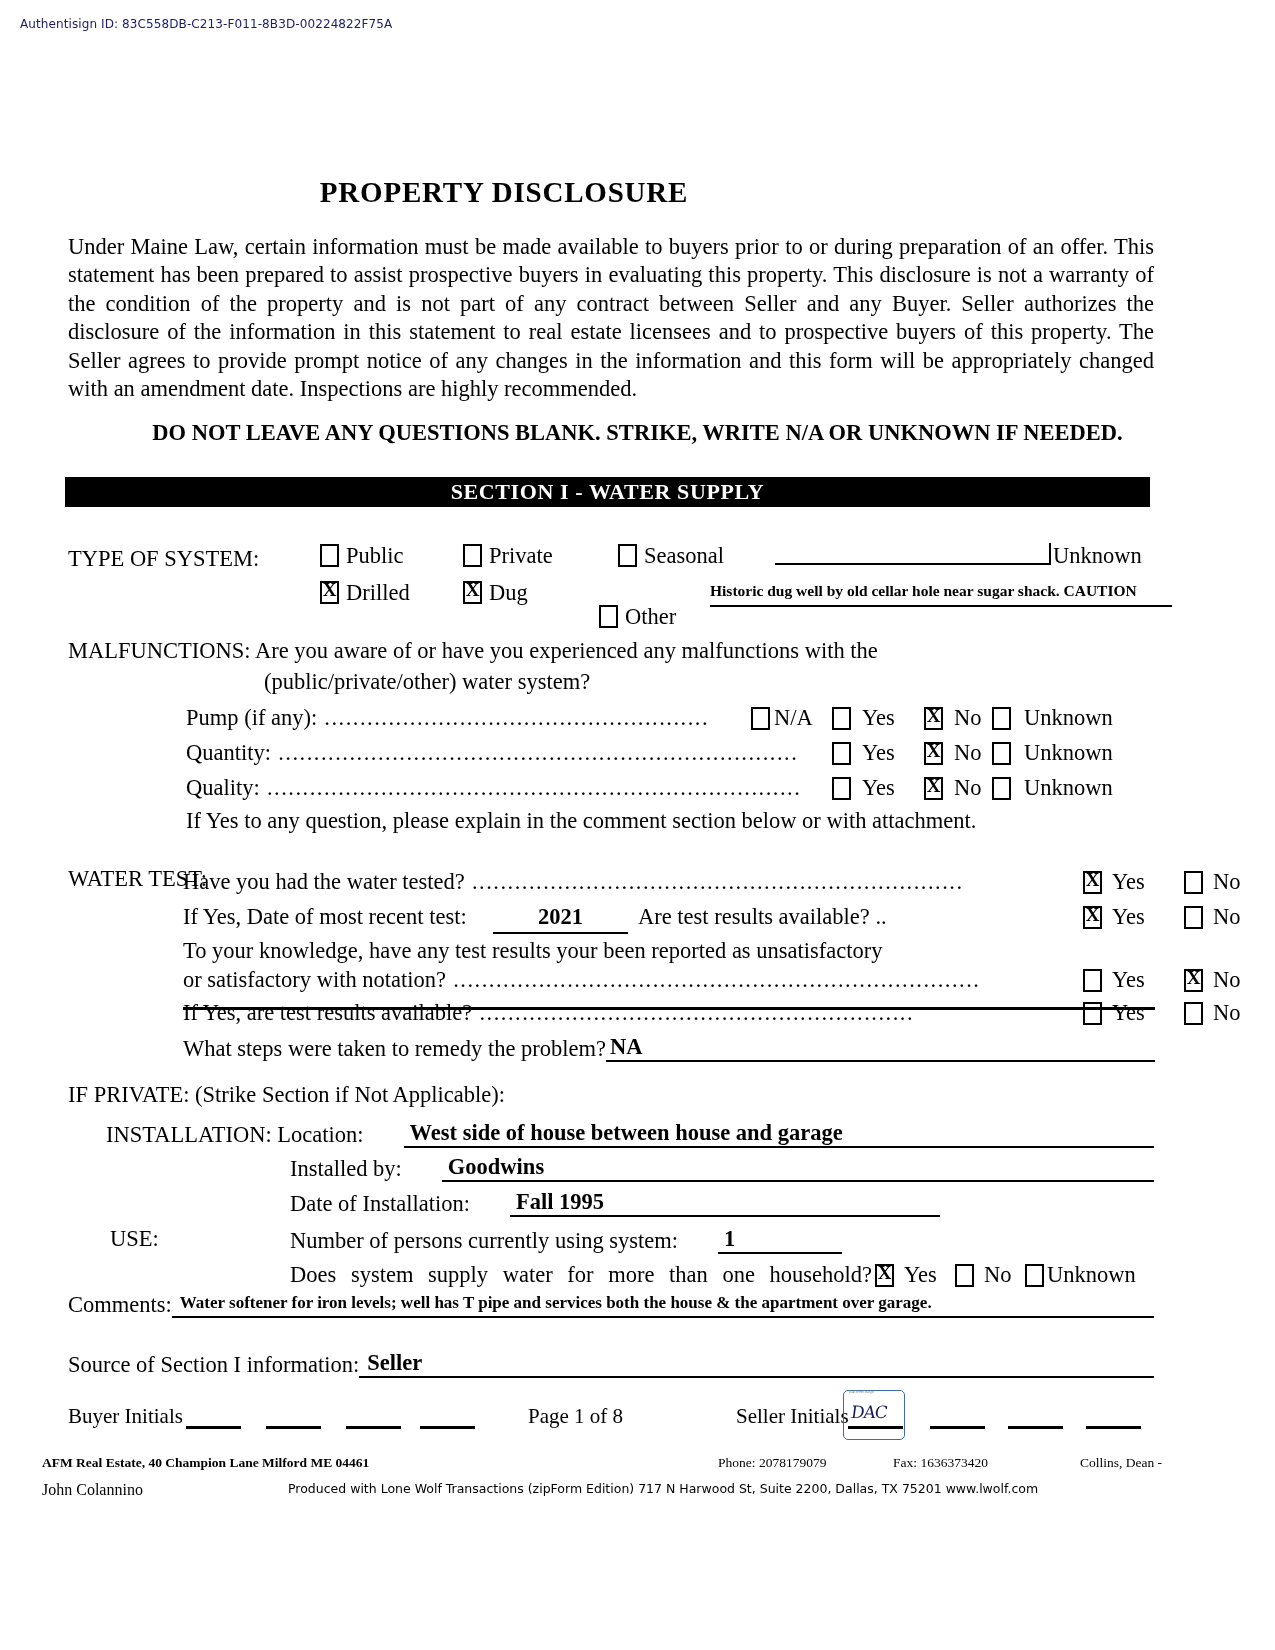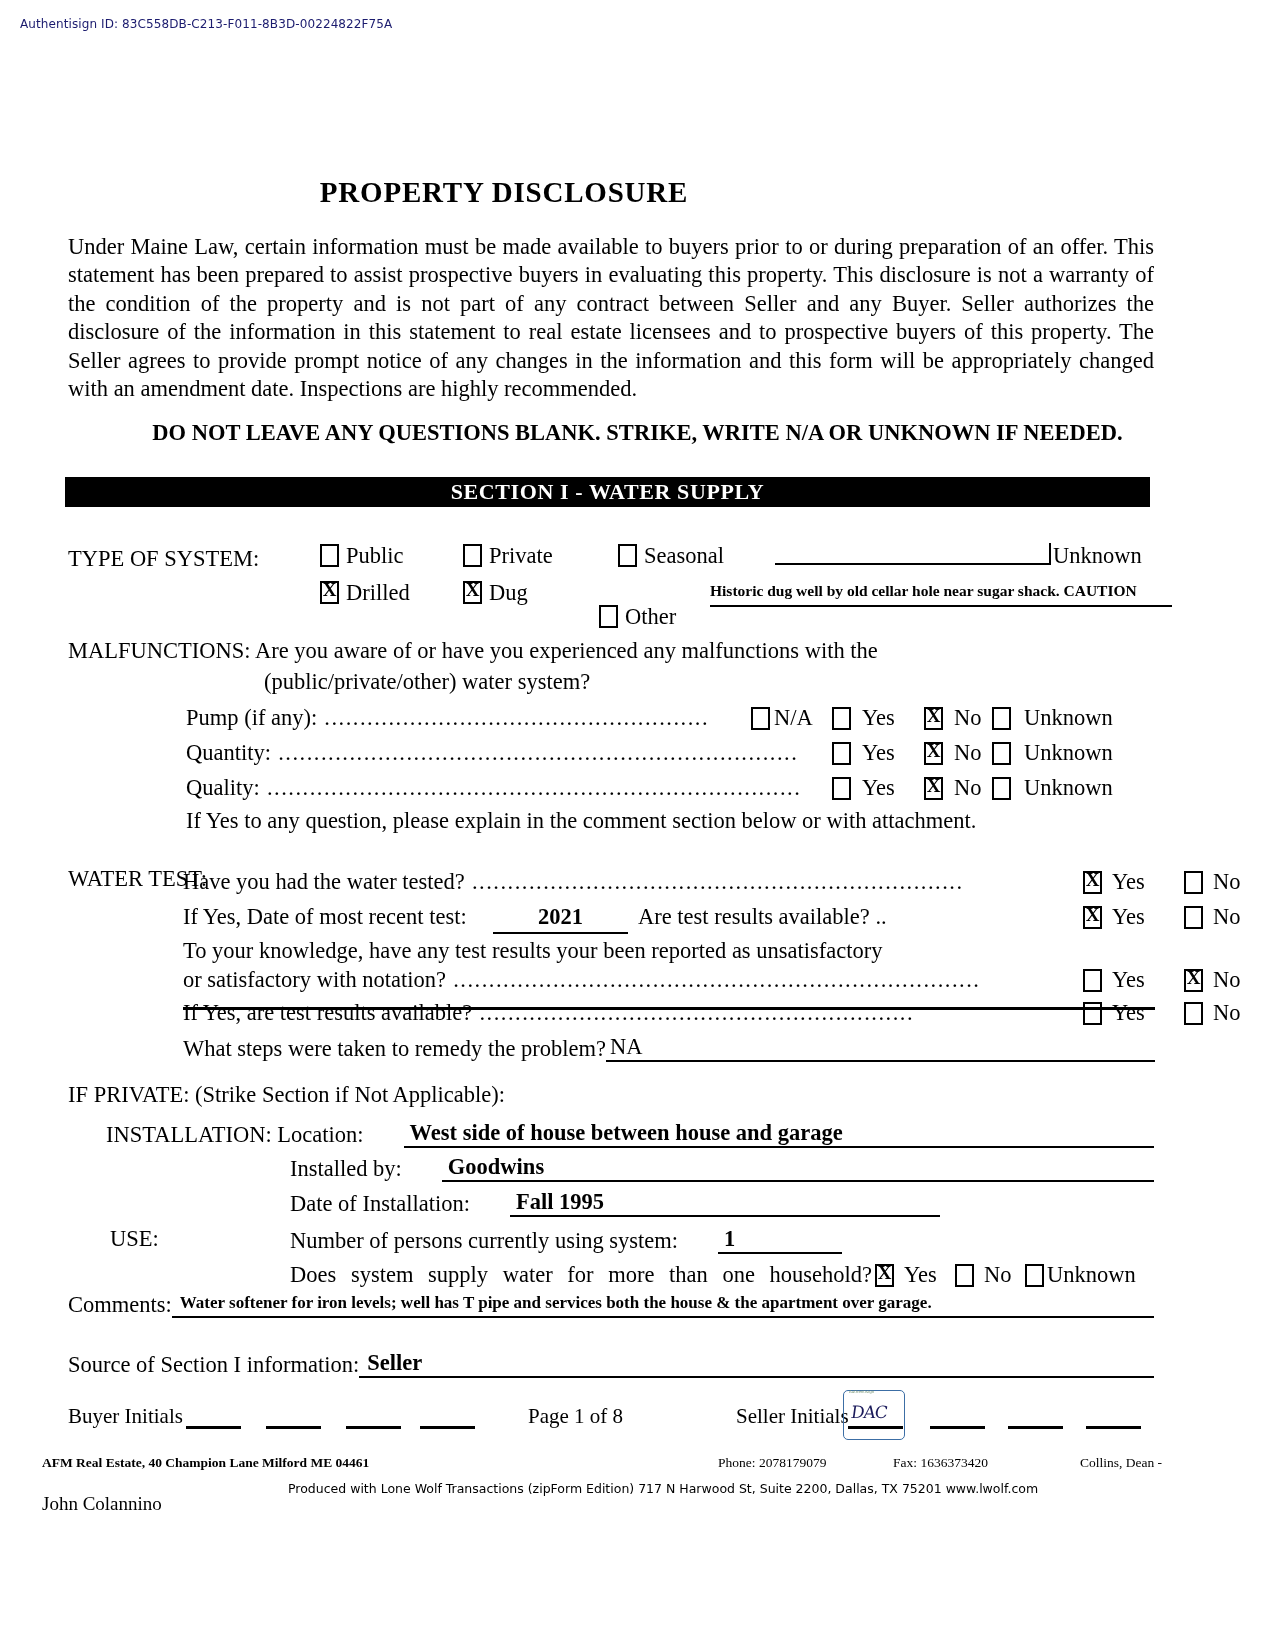--- a/index.html
+++ b/index.html
@@ -270,21 +270,21 @@
   .remedy {
     position: absolute;
     left: 183px;
     top: 1034px;
     width: 972px;
     display: flex;
     align-items: flex-end;
     font-size: 22.5px;
   }
   .remedy .val {
-    font-weight: normal;
+    font-weight: bold;
     padding: 0 4px;
     border-bottom: 2px solid #000;
   }
   .remedy .rule { flex: 1; border-bottom: 2px solid #000; height: 22px; }
 
   
   .ifpriv { position: absolute; left: 68px; top: 1082px; font-size: 22.5px; }
 
   .fill-line {
     position: absolute;
@@ -437,23 +437,22 @@
     font-weight: bold;
     white-space: nowrap;
   }
   .foot-phone { position: absolute; left: 718px; top: 0; font-size: 13.5px; }
   .foot-fax { position: absolute; left: 893px; top: 0; font-size: 13.5px; }
   .foot-client { position: absolute; left: 1080px; top: 0; font-size: 13.5px; white-space: nowrap; }
   .foot-l2 {
     position: absolute;
     left: 42px;
     top: 26px;
-    font-size: 19px;
-    white-space: nowrap;
-    margin-top: 12px;
+    font-size: 16px;
+    white-space: nowrap;
   }
   .foot-produced {
     position: absolute;
     left: 288px;
     top: 26px;
     font-family: "DejaVu Sans", sans-serif;
     font-size: 12.5px;
     white-space: nowrap;
   }
 </style>

